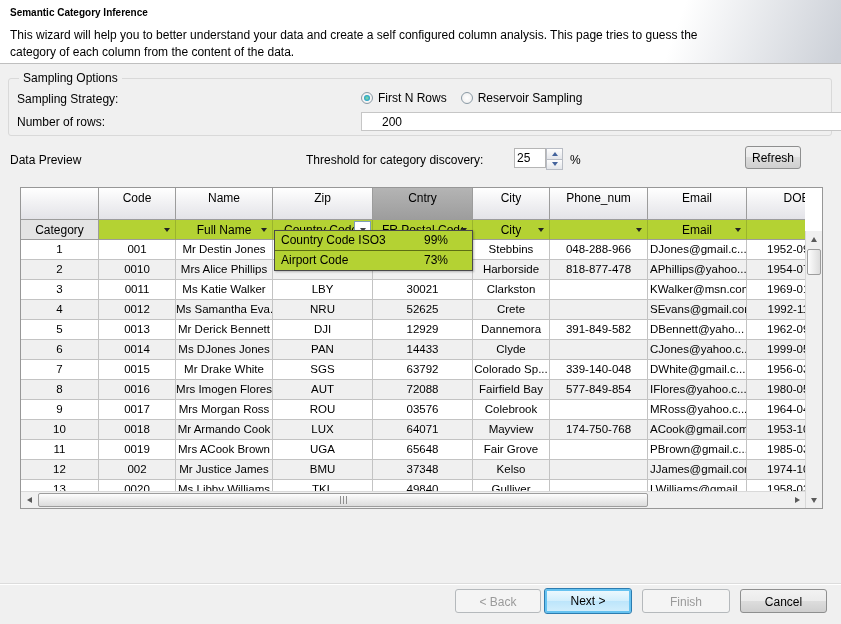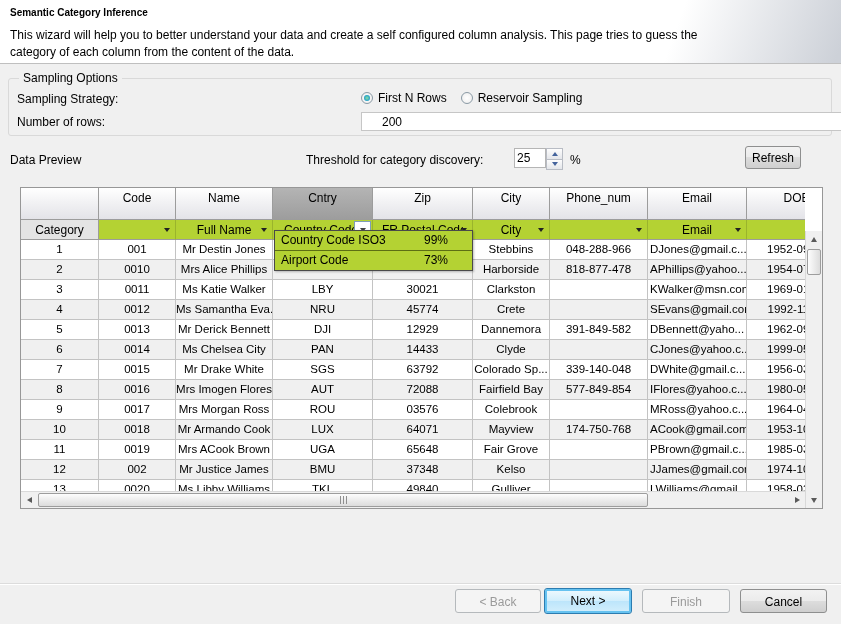--- a/index.html
+++ b/index.html
@@ -153,22 +153,22 @@
 </div>
 <span class="pct-label">%</span>
 <button class="btn refresh-btn">Refresh</button>
 
 <div class="tbl">
   <div class="tbl-content">
       <div class="row">
         <div class="hcell" style="width: 78px;"></div>
         <div class="hcell" style="width: 77px;">Code</div>
         <div class="hcell" style="width: 97px;">Name</div>
+        <div class="hcell" style="width: 100px;">Zip</div>
         <div class="hcell selected" style="width: 100px;">Cntry</div>
-        <div class="hcell" style="width: 100px;">Zip</div>
         <div class="hcell" style="width: 77px;">City</div>
         <div class="hcell" style="width: 98px;">Phone_num</div>
         <div class="hcell" style="width: 99px;">Email</div>
         <div class="hcell" style="width: 100px;">DOB</div>
       </div>
       <div class="row">
         <div class="ccell label" style="width: 78px;">Category</div>
         <div class="ccell" style="width: 77px;"><span class="cat-text"></span><div class="tri"></div></div>
         <div class="ccell" style="width: 97px;"><span class="cat-text">Full Name</span><div class="tri"></div></div>
         <div class="ccell combo" style="width: 100px;"><span class="cat-text">Country Code ISO3</span><div class="combo-btn">
@@ -211,41 +211,41 @@
         <div class="dcell" style="width: 77px;">Clarkston</div>
         <div class="dcell" style="width: 98px;"></div>
         <div class="dcell a-left" style="width: 99px;">KWalker@msn.com</div>
         <div class="dcell" style="width: 100px;">1969-01-01</div>
       </div>
       <div class="row data-row alt">
         <div class="dcell" style="width: 78px;">4</div>
         <div class="dcell" style="width: 77px;">0012</div>
         <div class="dcell" style="width: 97px;">Ms Samantha Eva...</div>
         <div class="dcell" style="width: 100px;">NRU</div>
-        <div class="dcell" style="width: 100px;">45774</div>
+        <div class="dcell" style="width: 100px;">52625</div>
         <div class="dcell" style="width: 77px;">Crete</div>
         <div class="dcell" style="width: 98px;"></div>
         <div class="dcell a-left" style="width: 99px;">SEvans@gmail.com</div>
         <div class="dcell" style="width: 100px;">1992-11-05</div>
       </div>
       <div class="row data-row">
         <div class="dcell" style="width: 78px;">5</div>
         <div class="dcell" style="width: 77px;">0013</div>
         <div class="dcell" style="width: 97px;">Mr Derick Bennett</div>
         <div class="dcell" style="width: 100px;">DJI</div>
         <div class="dcell" style="width: 100px;">12929</div>
         <div class="dcell" style="width: 77px;">Dannemora</div>
         <div class="dcell" style="width: 98px;">391-849-582</div>
         <div class="dcell a-left" style="width: 99px;">DBennett@yaho...</div>
         <div class="dcell" style="width: 100px;">1962-09-17</div>
       </div>
       <div class="row data-row alt">
         <div class="dcell" style="width: 78px;">6</div>
         <div class="dcell" style="width: 77px;">0014</div>
-        <div class="dcell" style="width: 97px;">Ms Chelsea City</div>
+        <div class="dcell" style="width: 97px;">Ms DJones Jones</div>
         <div class="dcell" style="width: 100px;">PAN</div>
         <div class="dcell" style="width: 100px;">14433</div>
         <div class="dcell" style="width: 77px;">Clyde</div>
         <div class="dcell" style="width: 98px;"></div>
         <div class="dcell a-left" style="width: 99px;">CJones@yahoo.c...</div>
         <div class="dcell" style="width: 100px;">1999-05-28</div>
       </div>
       <div class="row data-row">
         <div class="dcell" style="width: 78px;">7</div>
         <div class="dcell" style="width: 77px;">0015</div>

